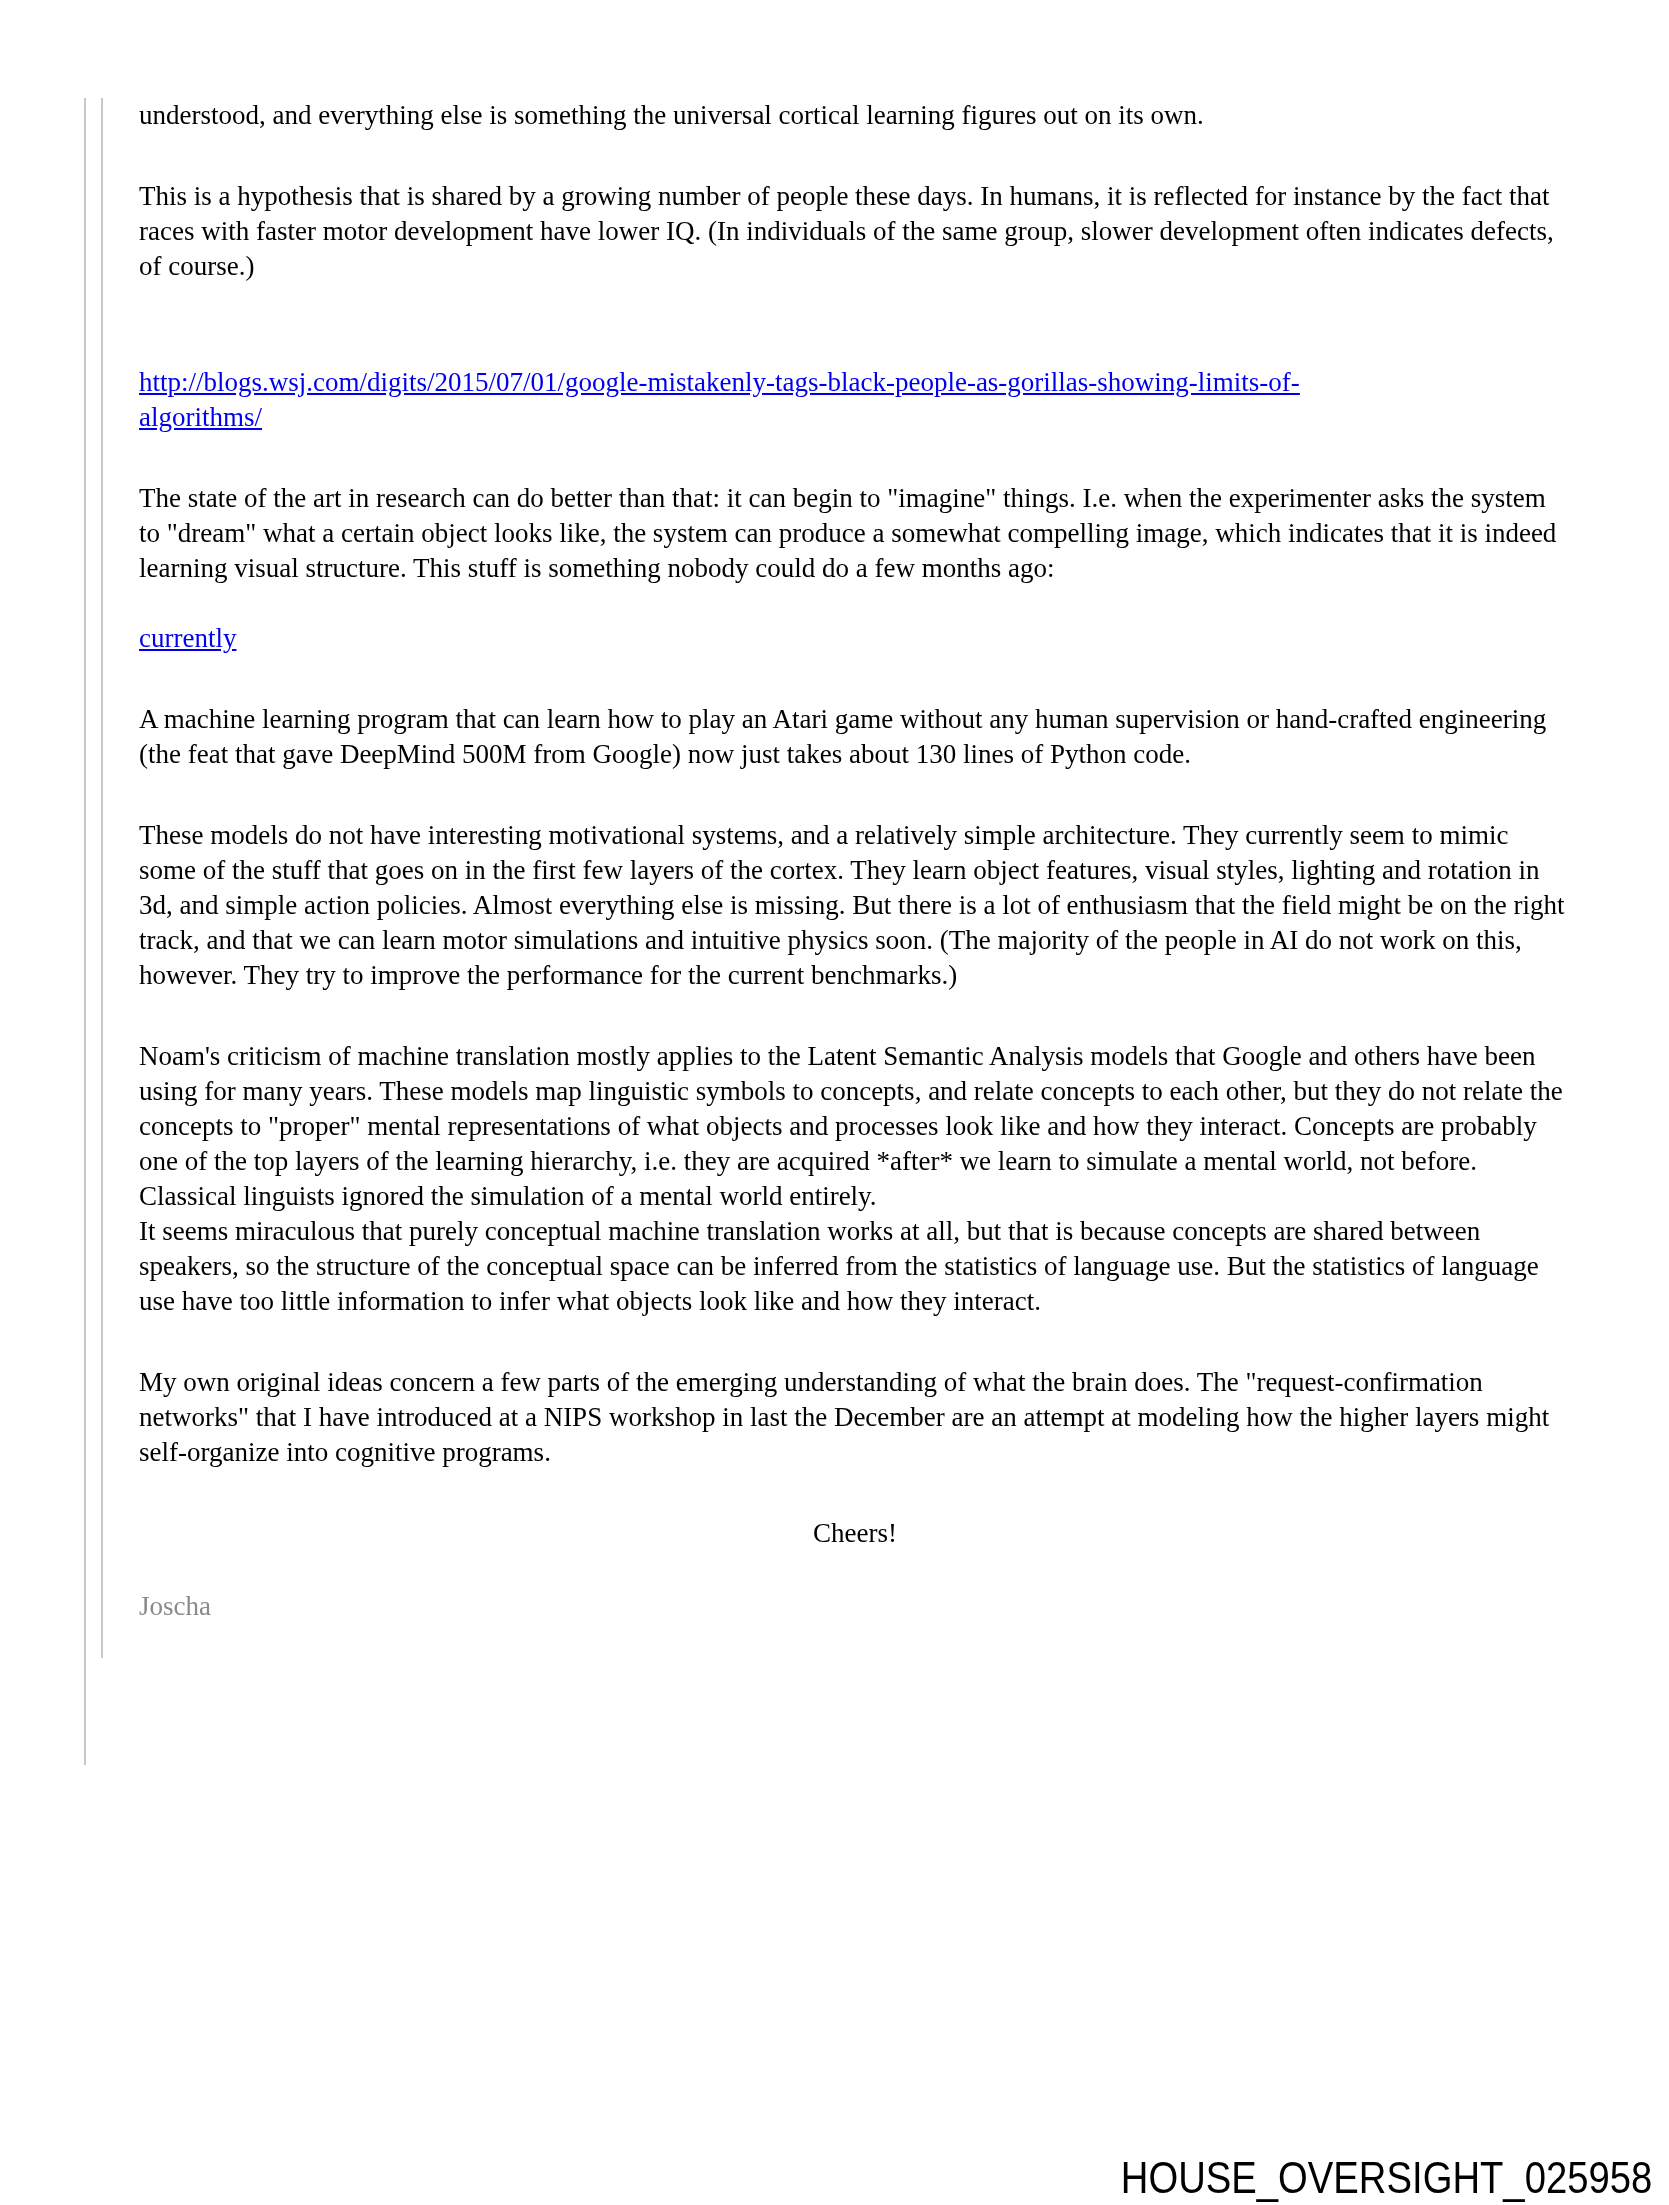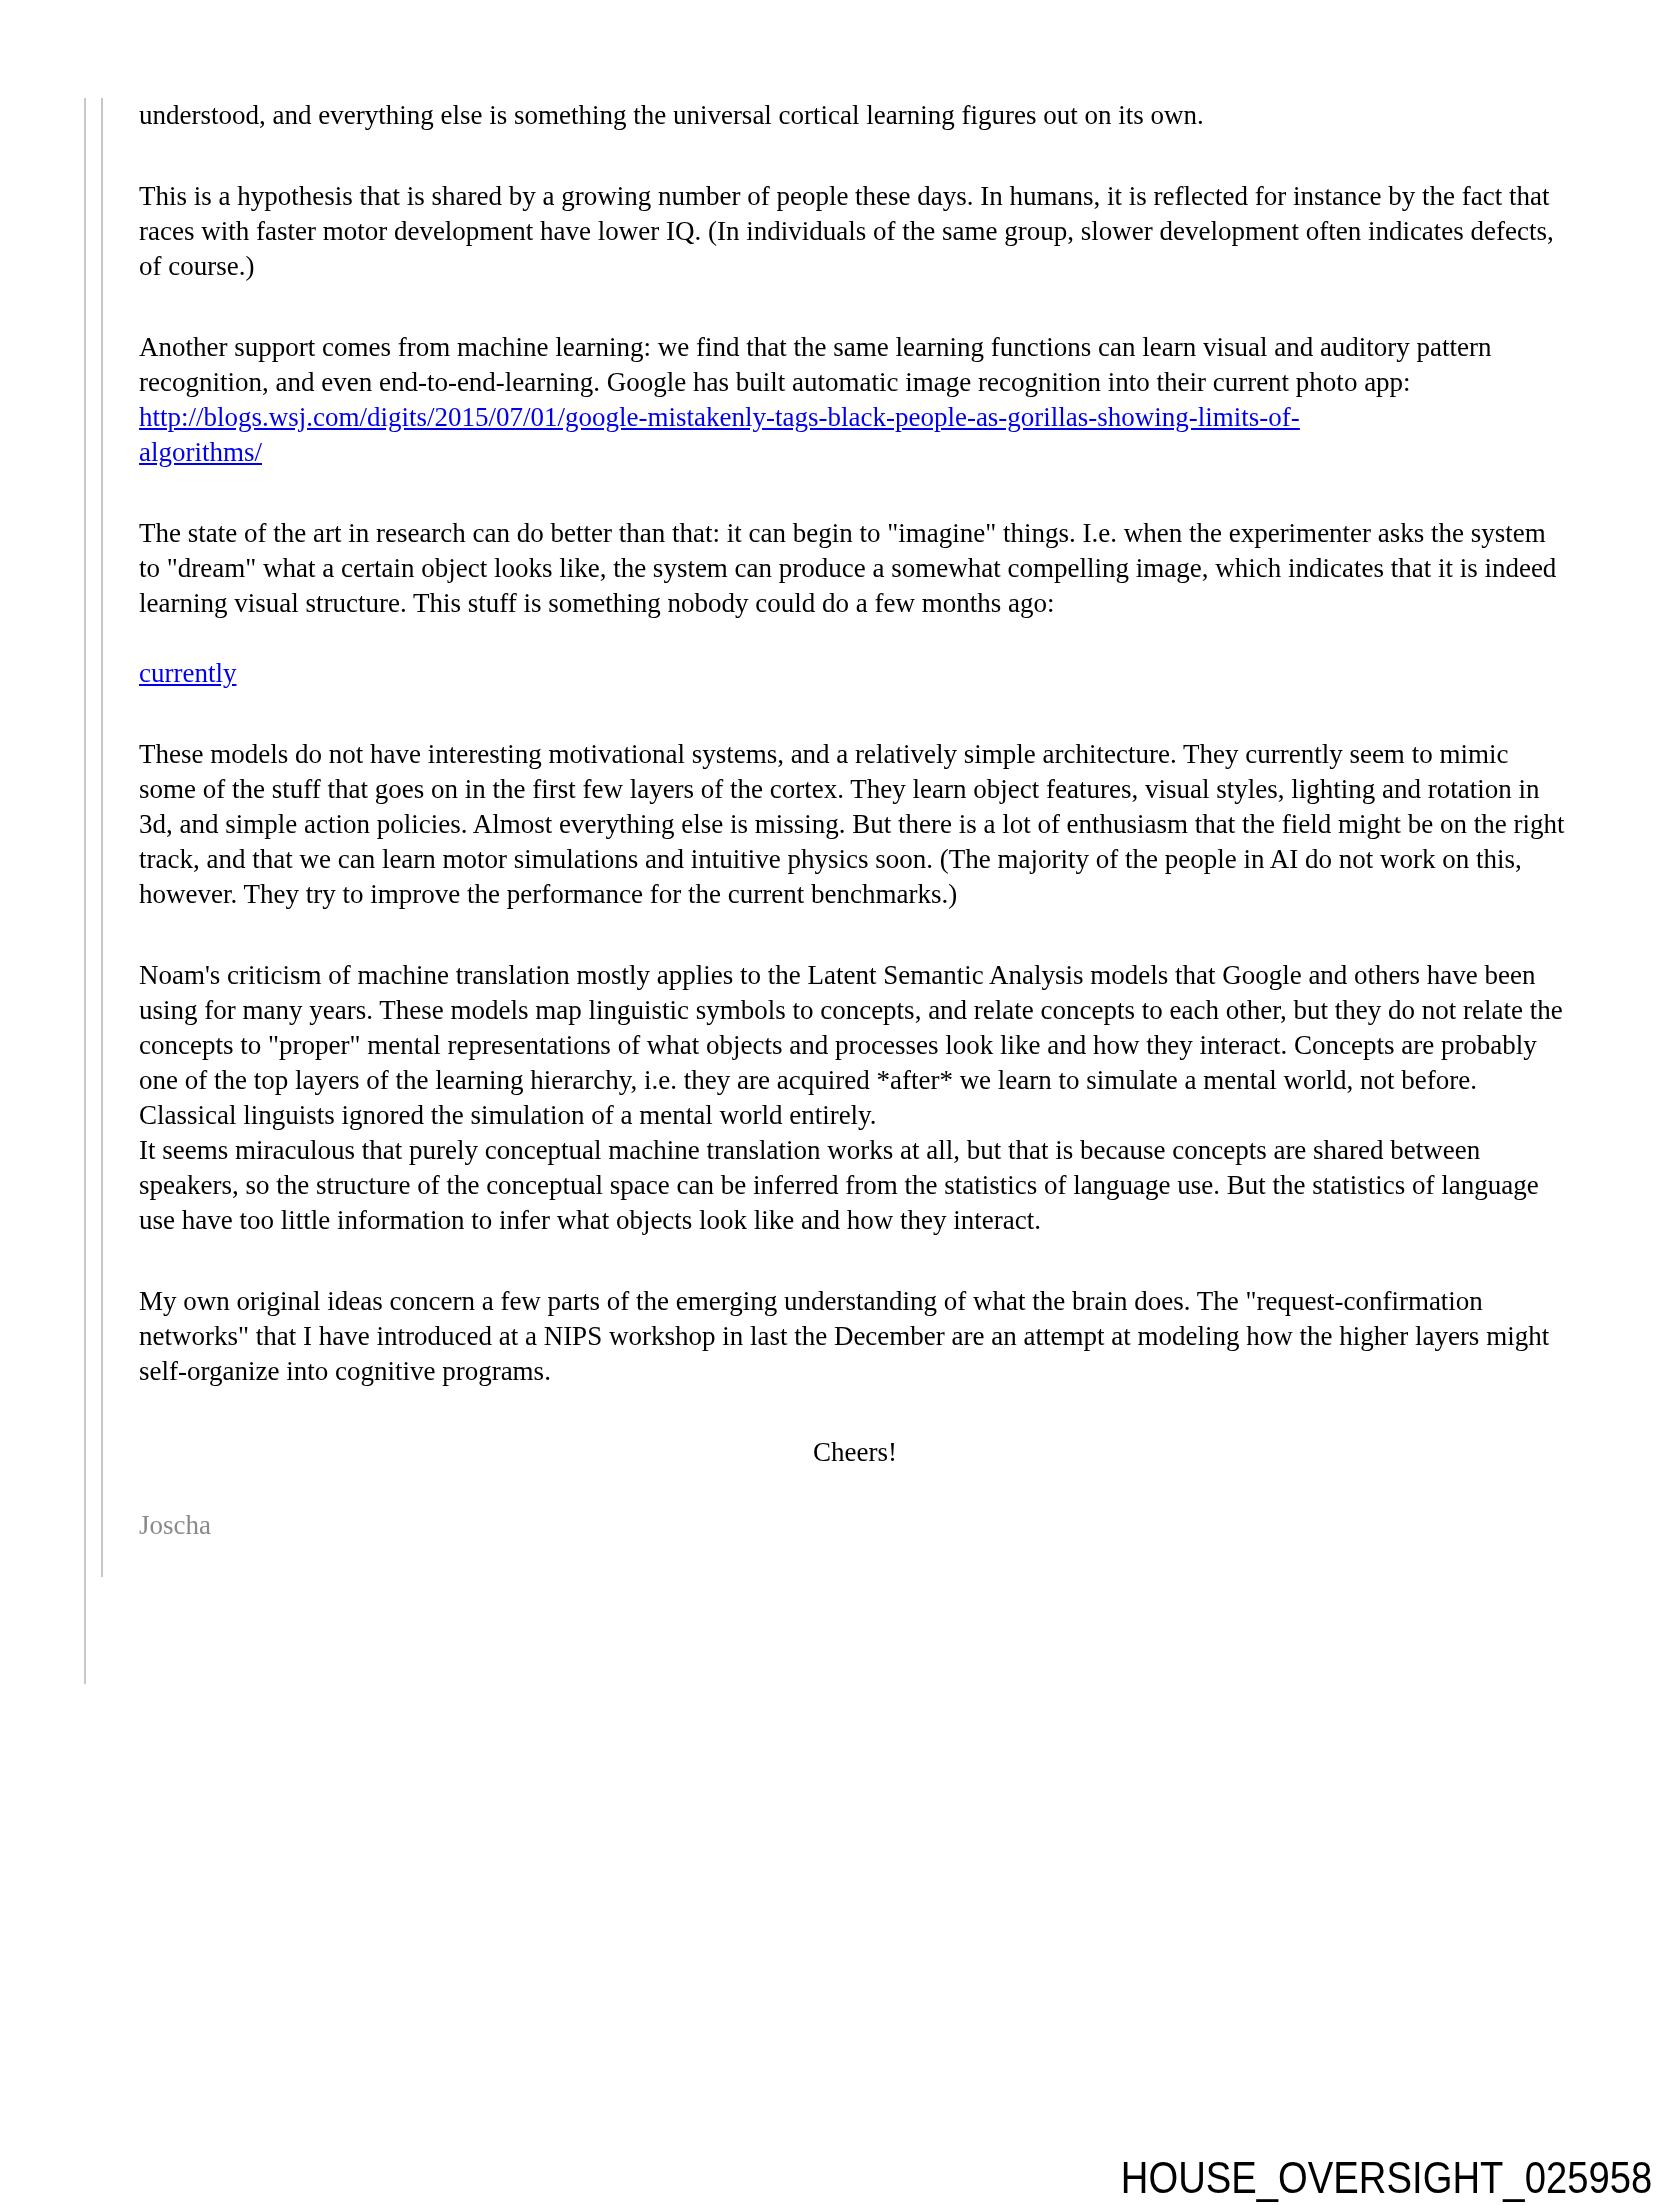--- a/index.html
+++ b/index.html
@@ -70,35 +70,36 @@
 
 <div class="page">
   <div class="quote-outer">
     <div class="quote-inner">
 
       <p>understood, and everything else is something the universal cortical learning figures out on its own.</p>
 
       <p>This is a hypothesis that is shared by a growing number of people these days. In humans, it is reflected for instance by the fact that races with faster motor development have lower IQ. (In individuals of the same group, slower development often indicates defects, of course.)</p>
 
       <p>
-        <span>Another support comes from machine learning: we find that the same learning functions can learn visual and auditory pattern recognition, and even end-to-end-learning. Google has built automatic image recognition into their current photo app:</span><br>
+        <br>
         <a class="doc-link">
           <span>http://blogs.wsj.com/digits/2015/07/01/google-mistakenly-tags-black-people-as-gorillas-showing-limits-of-</span><br>
           <span>algorithms/</span>
         </a>
       </p>
 
       <p>
         <span>The state of the art in research can do better than that: it can begin to "imagine" things. I.e. when the experimenter asks the system to "dream" what a certain object looks like, the system can produce a somewhat compelling image, which indicates that it is indeed learning visual structure. This stuff is something nobody could do a few months ago:</span><br>
         <a class="doc-link">
           <br>
           <span>currently</span>
         </a>
       </p>
 
+      <p>A machine learning program that can learn how to play an Atari game without any human supervision or hand-crafted engineering (the feat that gave DeepMind 500M from Google) now just takes about 130 lines of Python code.</p>
 
       <p>These models do not have interesting motivational systems, and a relatively simple architecture. They currently seem to mimic some of the stuff that goes on in the first few layers of the cortex. They learn object features, visual styles, lighting and rotation in 3d, and simple action policies. Almost everything else is missing. But there is a lot of enthusiasm that the field might be on the right track, and that we can learn motor simulations and intuitive physics soon. (The majority of the people in AI do not work on this, however. They try to improve the performance for the current benchmarks.)</p>
 
       <p>
         <span>Noam's criticism of machine translation mostly applies to the Latent Semantic Analysis models that Google and others have been using for many years. These models map linguistic symbols to concepts, and relate concepts to each other, but they do not relate the concepts to "proper" mental representations of what objects and processes look like and how they interact. Concepts are probably one of the top layers of the learning hierarchy, i.e. they are acquired *after* we learn to simulate a mental world, not before. Classical linguists ignored the simulation of a mental world entirely.</span><br>
         <span>It seems miraculous that purely conceptual machine translation works at all, but that is because concepts are shared between speakers, so the structure of the conceptual space can be inferred from the statistics of language use. But the statistics of language use have too little information to infer what objects look like and how they interact.</span>
       </p>
 
       <p class="para-myown">My own original ideas concern a few parts of the emerging understanding of what the brain does. The "request-confirmation networks" that I have introduced at a NIPS workshop in last the December are an attempt at modeling how the higher layers might self-organize into cognitive programs.</p>
 

